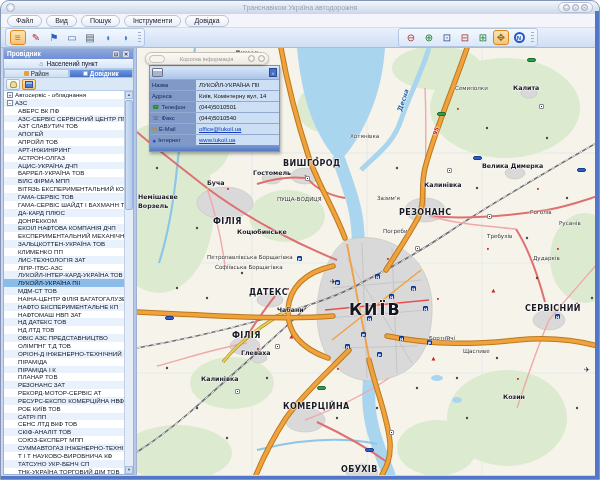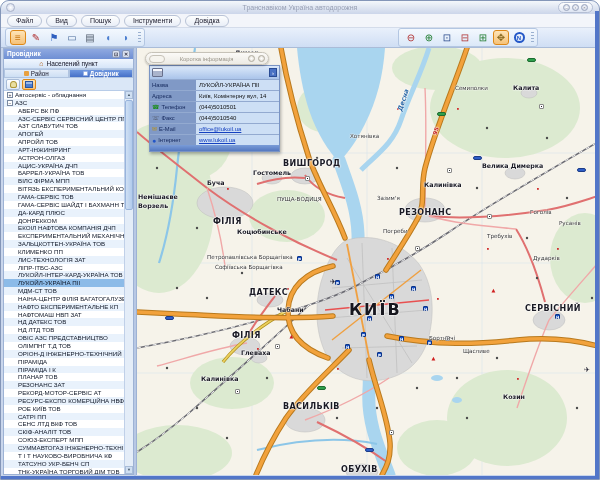--- a/index.html
+++ b/index.html
@@ -528,21 +528,21 @@
           <rect x="380" y="330" width="1.8" height="1.8"></rect>
       </g>
     </svg>
     <div id="map-labels">
         <span class="mlbl lbl-xl" style="left: 212px; top: 252px;">КИЇВ</span>
         <span class="mlbl lbl-l" style="left: 146px; top: 111px;">ВИШГОРОД</span>
         <span class="mlbl lbl-l" style="left: 76px; top: 169px;">ФІЛІЯ</span>
         <span class="mlbl lbl-l" style="left: 262px; top: 160px;">РЕЗОНАНС</span>
         <span class="mlbl lbl-l" style="left: 112px; top: 240px;">ДАТЕКС</span>
         <span class="mlbl lbl-l" style="left: 95px; top: 283px;">ФІЛІЯ</span>
-        <span class="mlbl lbl-l" style="left: 146px; top: 354px;">ВАСИЛЬКІВ</span>
+        <span class="mlbl lbl-l" style="left: 146px; top: 354px;">КОМЕРЦІЙНА</span>
         <span class="mlbl lbl-l" style="left: 204px; top: 417px;">ОБУХІВ</span>
         <span class="mlbl lbl-l" style="left: 388px; top: 256px;">СЕРВІСНИЙ</span>
         <span class="mlbl lbl-m" style="left: 98px; top: 1px;">Димер</span>
         <span class="mlbl lbl-m" style="left: 116px; top: 121px;">Гостомель</span>
         <span class="mlbl lbl-m" style="left: 70px; top: 131px;">Буча</span>
         <span class="mlbl lbl-m" style="left: 1px; top: 145px;">Немішаєве</span>
         <span class="mlbl lbl-m" style="left: 1px; top: 154px;">Ворзель</span>
         <span class="mlbl lbl-m" style="left: 100px; top: 180px;">Коцюбинське</span>
         <span class="mlbl lbl-s" style="left: 140px; top: 148px;">ПУЩА-ВОДИЦЯ</span>
         <span class="mlbl lbl-m" style="left: 140px; top: 258px;">Чабани</span>

